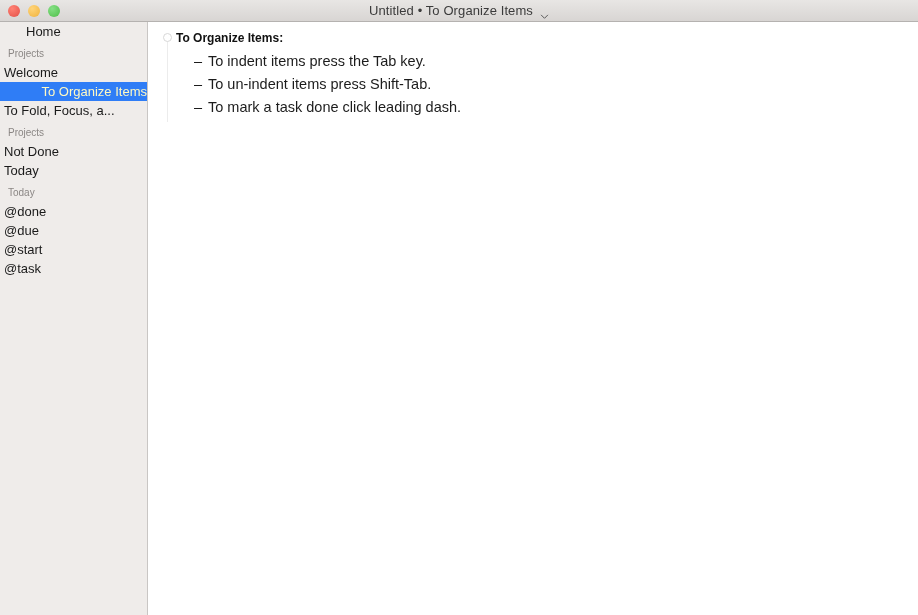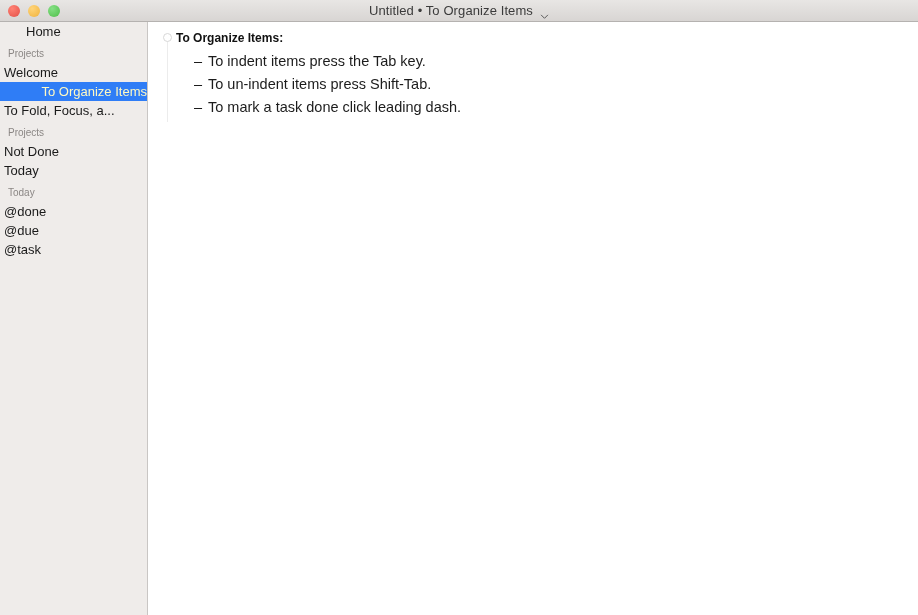--- a/index.html
+++ b/index.html
@@ -212,20 +212,21 @@
 
     <div class="sb-spacer-sm"></div>
     <div class="sb-header">Projects</div>
     <div class="sb-row child">Not Done</div>
     <div class="sb-row child">Today</div>
 
     <div class="sb-spacer-sm"></div>
     <div class="sb-header">Today</div>
     <div class="sb-row child">@done</div>
     <div class="sb-row child">@due</div>
+    <div class="sb-row child">@start</div>
     <div class="sb-row child">@task</div>
   </div>
 
   <div class="content">
     <div class="guide-line"></div>
     <div class="fold-handle"></div>
 
     <div class="doc">
       <div class="doc-heading">To Organize Items:</div>
 

